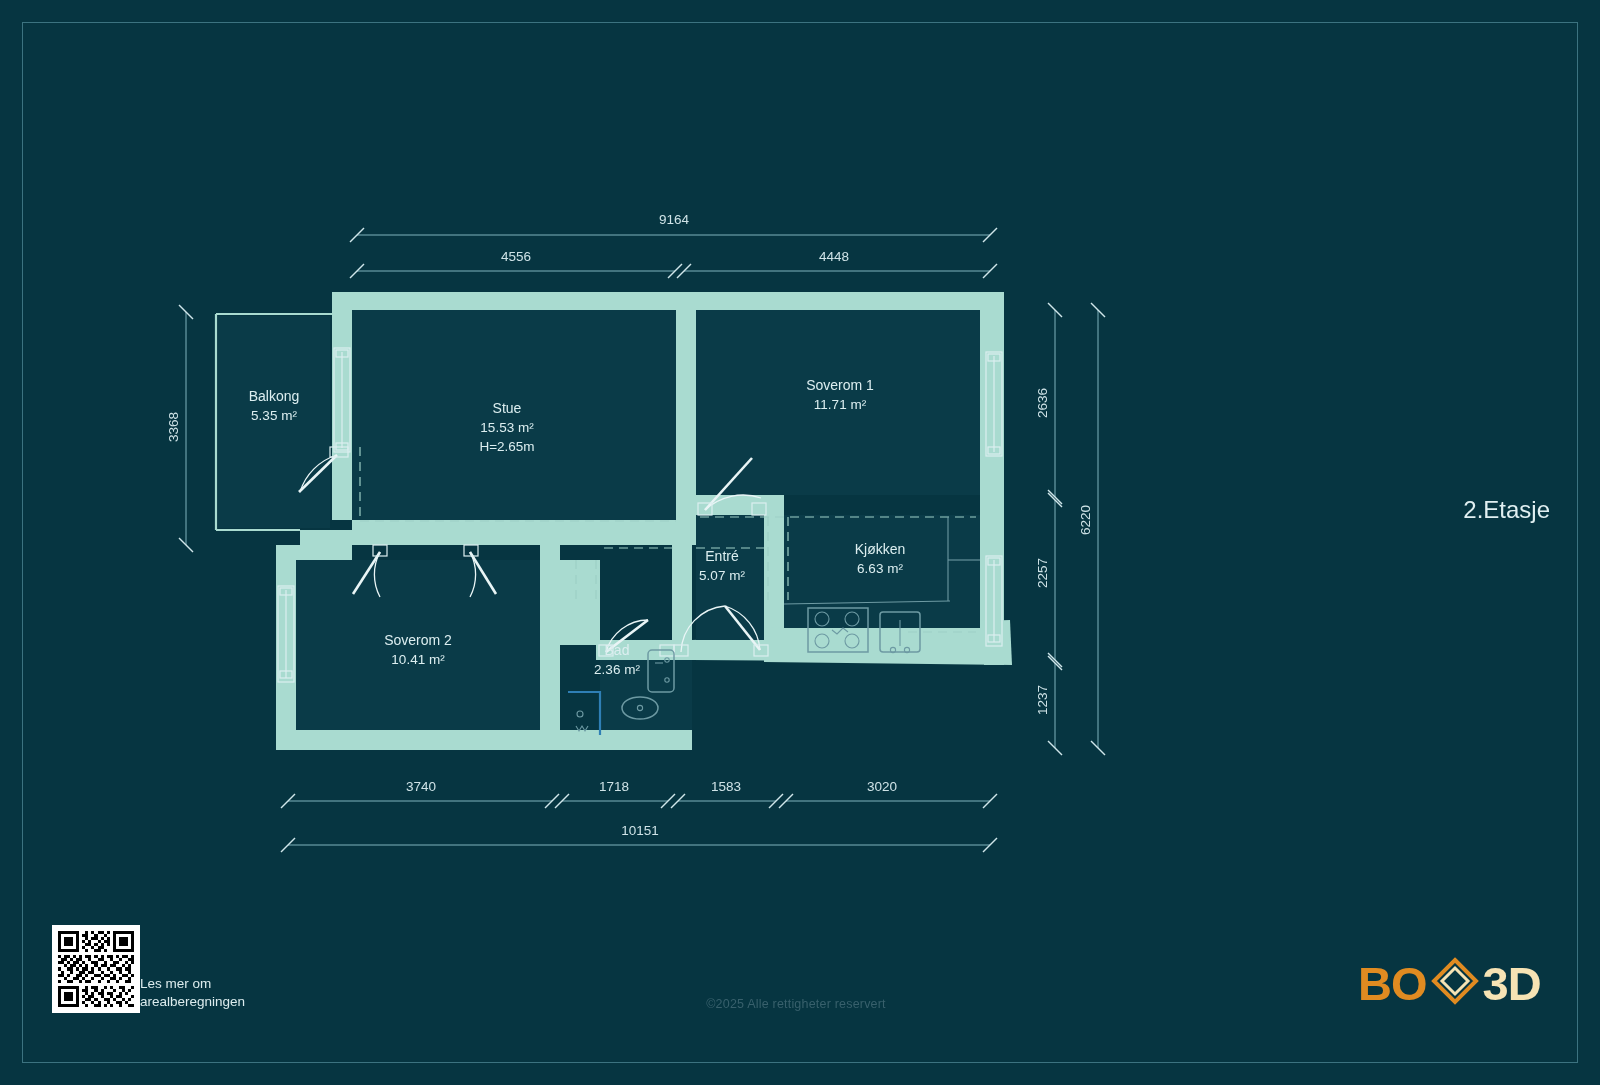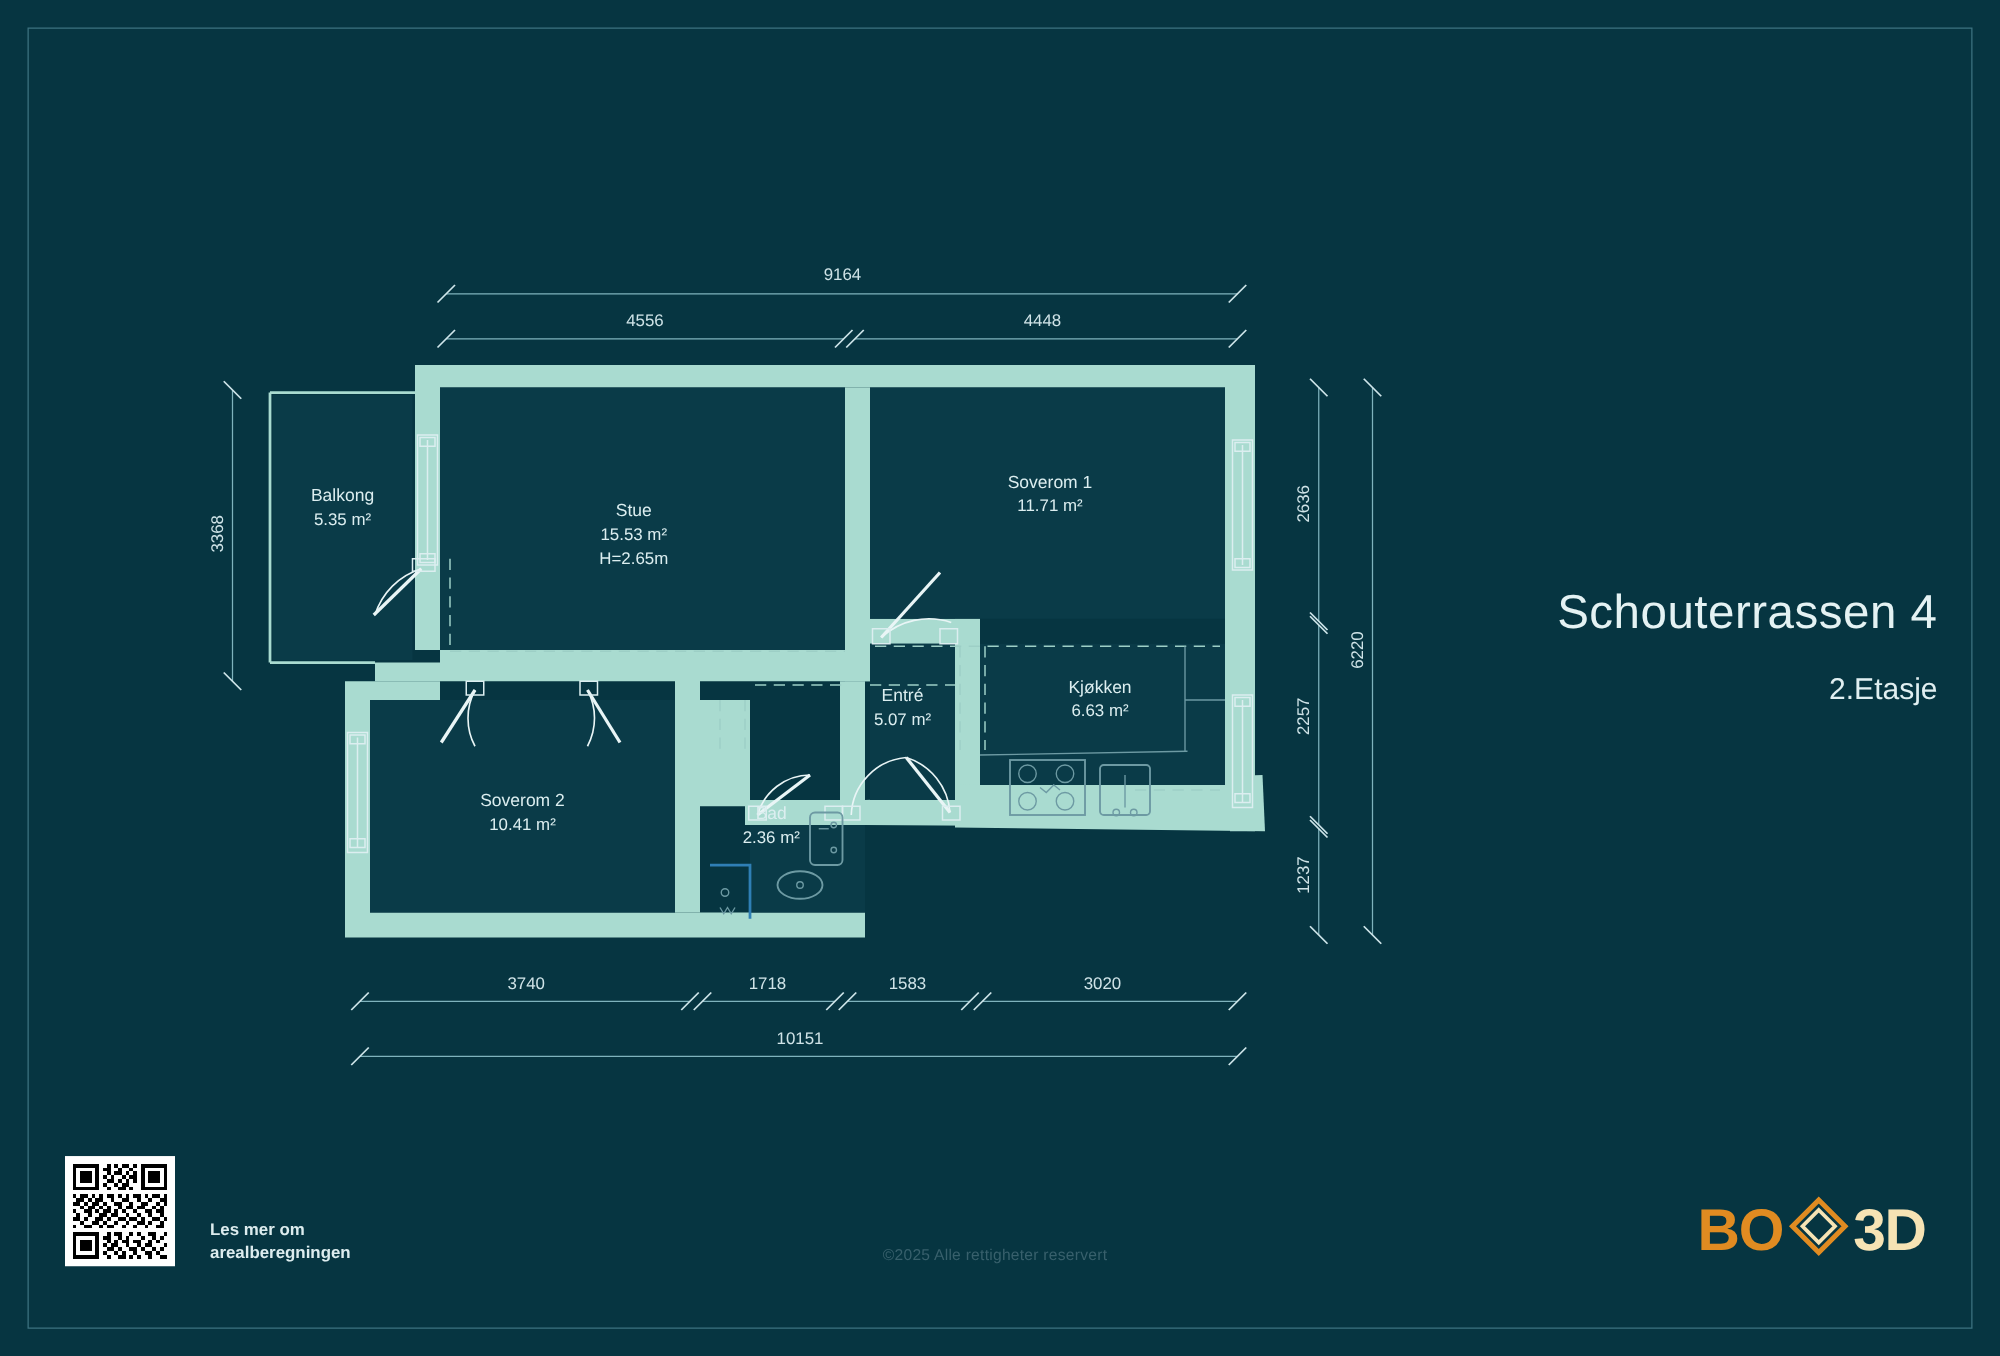--- a/index.html
+++ b/index.html
@@ -27,21 +27,21 @@
     font-size:38px;letter-spacing:.4px;color:#e4f2f3;line-height:1.1;font-weight:400;
   }
   .title-block .floor{
     font-size:24px;color:#e0eff1;margin-top:26px;font-weight:400;
   }
 
   .qr-block{position:absolute;left:52px;top:925px;display:flex;align-items:flex-end;}
   .qr{width:88px;height:88px;background:#ffffff;padding:0;display:block;}
   .qr svg{display:block;}
   .qr-text{
-    margin-left:28px;margin-bottom:2px;font-size:13.5px;line-height:1.35;color:#dcecee;font-weight:bold;
+    margin-left:0;margin-bottom:2px;font-size:13.5px;line-height:1.35;color:#dcecee;
   }
 
   .copyright{
     position:absolute;left:0;top:997px;width:1592px;text-align:center;
     font-size:12.5px;color:#38606c;letter-spacing:.2px;
   }
 
   .logo{
     position:absolute;left:1358px;top:955px;
     display:flex;align-items:center;height:56px;
@@ -337,21 +337,20 @@
         <text x="722" y="561" class="rname">Entré</text>
         <text x="722" y="580" class="rarea">5.07 m²</text>
         <text x="880" y="554" class="rname">Kjøkken</text>
         <text x="880" y="573" class="rarea">6.63 m²</text>
         <text x="617" y="655" class="rname">Bad</text>
         <text x="617" y="674" class="rarea">2.36 m²</text>
       </g>
     </svg>
 
   <div class="title-block">
-    <div class="addr">Schouterrassen 4</div>
     <div class="floor">2.Etasje</div>
   </div>
 
   <div class="qr-block">
     <div class="qr">
       <svg width="88" height="88" viewBox="0 0 29 29" shape-rendering="crispEdges">
         <rect width="29" height="29" fill="#ffffff"></rect>
         <g fill="#000000">
           <rect x="2" y="2" width="7" height="7"></rect>
             <rect x="3" y="3" width="5" height="5" fill="#fff"></rect>

